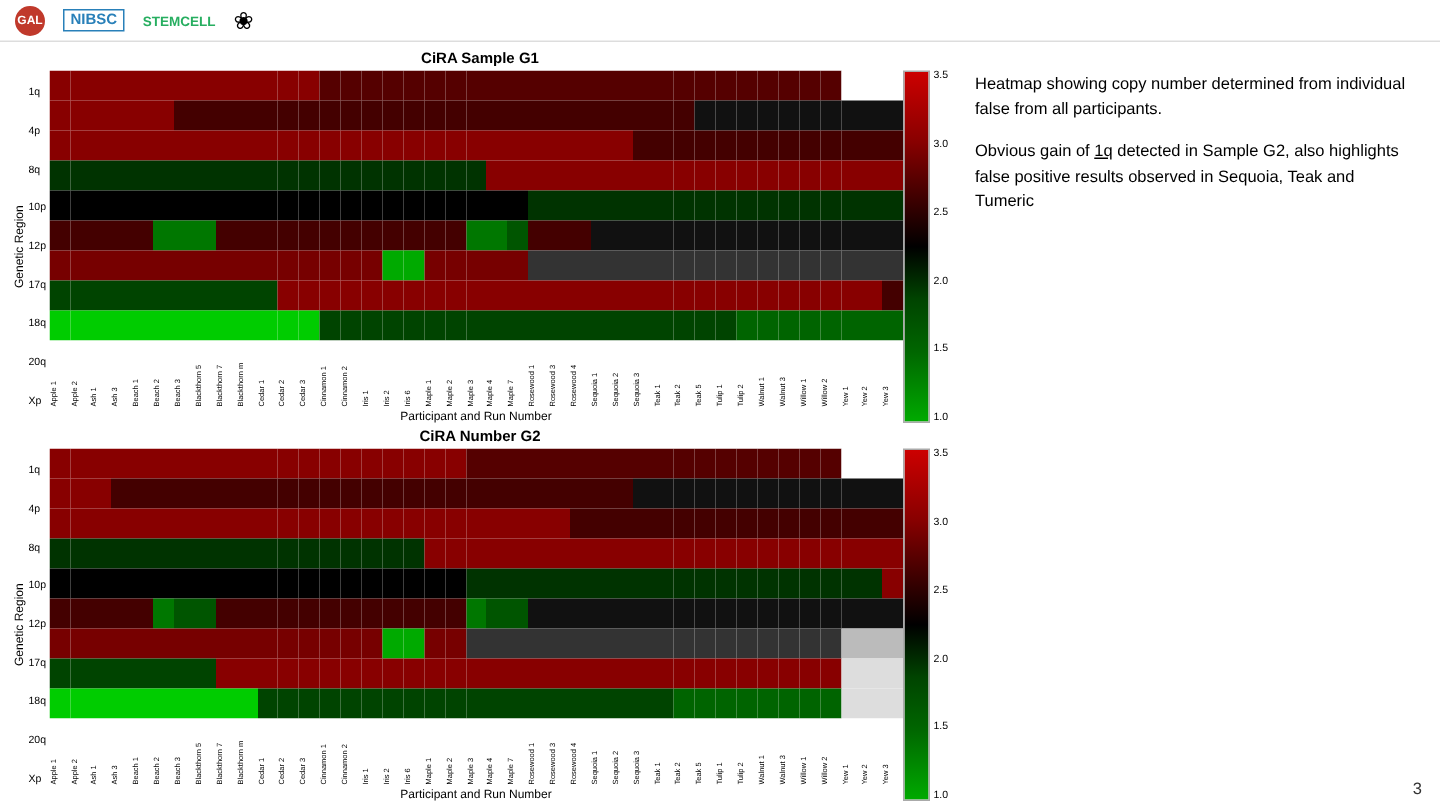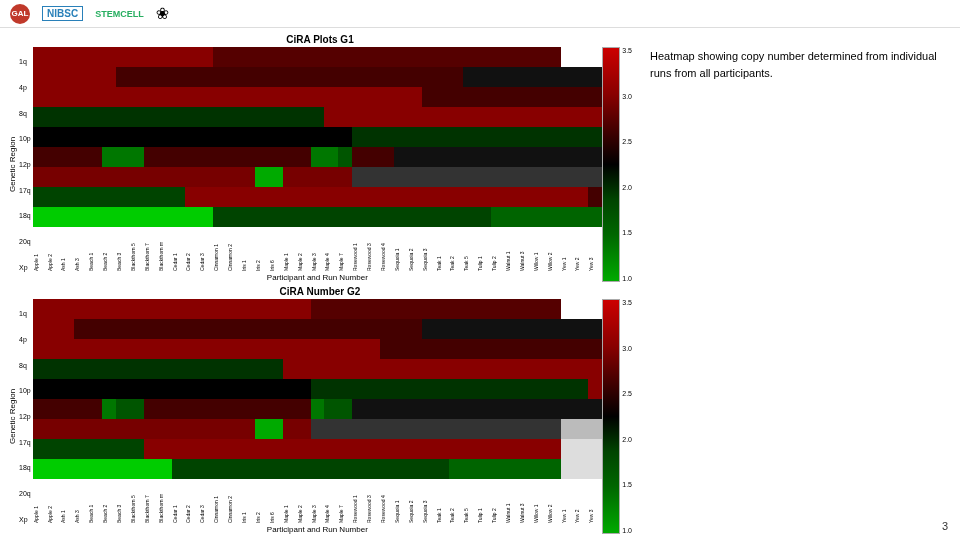--- a/index.html
+++ b/index.html
@@ -192,21 +192,21 @@
   <span class="nibsc-logo">NIBSC</span>
   <span class="stemcell-logo">STEMCELL</span>
   <span class="flower-icon">❀</span>
 </div>
 
 <div id="main">
 
   <div id="left-panel">
 
     <div class="heatmap-container">
-      <div class="heatmap-title">CiRA Plots G1</div>
+      <div class="heatmap-title">CiRA Sample G1</div>
       <div class="heatmap-body">
         <div class="y-axis-label">Genetic Region</div>
         <div class="y-ticks">
           <span>1q</span>
           <span>4p</span>
           <span>8q</span>
           <span>10p</span>
           <span>12p</span>
           <span>17q</span>
           <span>18q</span>
@@ -1126,18 +1126,21 @@
             <span>1.5</span>
             <span>1.0</span>
           </div>
         </div>
       </div>
     </div>
 
   </div>
 
   <div id="right-panel">
-    <div class="summary-text">Heatmap showing copy number determined from individual runs from all participants.</div>
+    <div class="summary-text">Heatmap showing copy number determined from individual false from all participants.</div>
+    <div class="summary-text">
+      Obvious gain of <u>1q</u> detected in Sample G2, also highlights false positive results observed in Sequoia, Teak and Tumeric
+    </div>
   </div>
 
 </div>
 
 <div class="page-number">3</div>
 
 </body></html>

